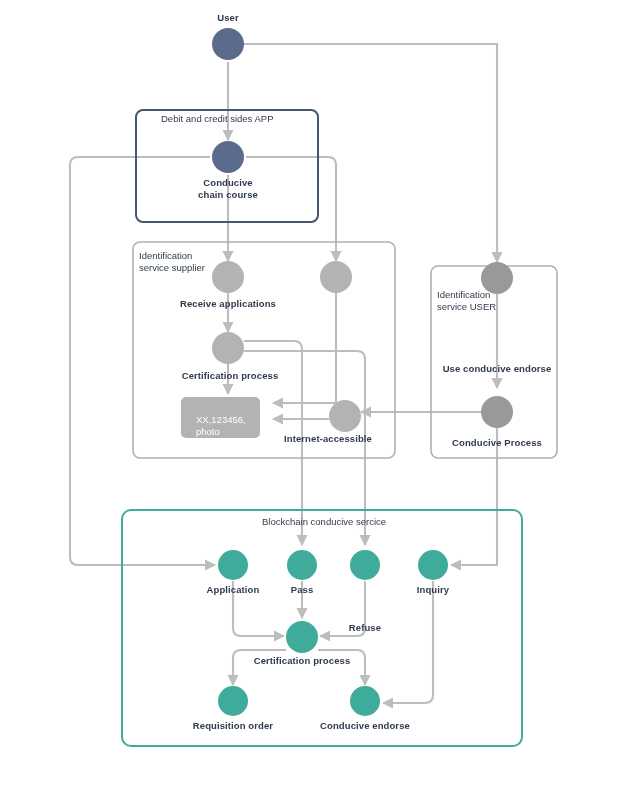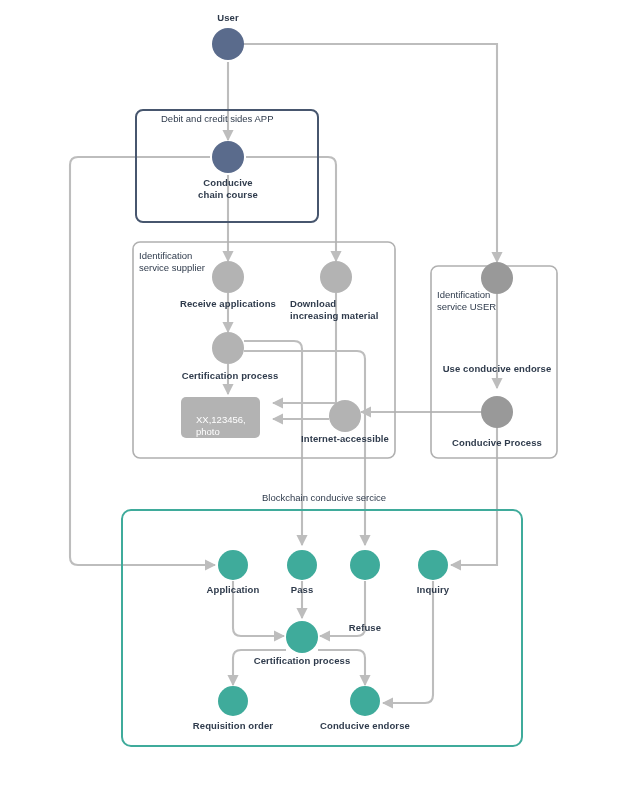--- a/index.html
+++ b/index.html
@@ -148,39 +148,35 @@
   <div class="grouplabel" style="left:139px; top:250px;">
     <div>Identification</div>
     <div>service supplier</div>
   </div>
 
   <div class="grouplabel" style="left:437px; top:289px;">
     <div>Identification</div>
     <div>service USER</div>
   </div>
 
-  <div class="grouplabel" style="left:262px; top:492px;">Blockchain conducive sercice</div>
+  <div class="grouplabel" style="left:262px; top:516px;">Blockchain conducive sercice</div>
 
   <div class="nodelabel" style="left:198px; top:12px; width:60px;">User</div>
 
   <div class="nodelabel" style="left:188px; top:177px; width:80px;">
     <div>Conducive</div>
     <div>chain course</div>
   </div>
 
   <div class="nodelabel" style="left:178px; top:298px; width:100px;">Receive applications</div>
 
-  <div class="nodelabel" style="left:290px; top:298px; width:92px; text-align:left;">
-    <div>Download</div>
-    <div>increasing material</div>
-  </div>
 
   <div class="nodelabel" style="left:178px; top:370px; width:104px;">Certification process</div>
 
-  <div class="nodelabel" style="left:295px; top:433px; width:100px;">Internet-accessible</div>
+  <div class="nodelabel" style="left:278px; top:433px; width:100px;">Internet-accessible</div>
 
   <div class="nodelabel" style="left:437px; top:363px; width:120px;">Use conducive endorse</div>
 
   <div class="nodelabel" style="left:443px; top:437px; width:108px;">Conducive Process</div>
 
   <div class="nodelabel" style="left:200px; top:584px; width:66px;">Application</div>
 
   <div class="nodelabel" style="left:281px; top:584px; width:42px;">Pass</div>
 
   <div class="nodelabel" style="left:343px; top:584px; width:44px;margin-top:38px;">Refuse</div>

